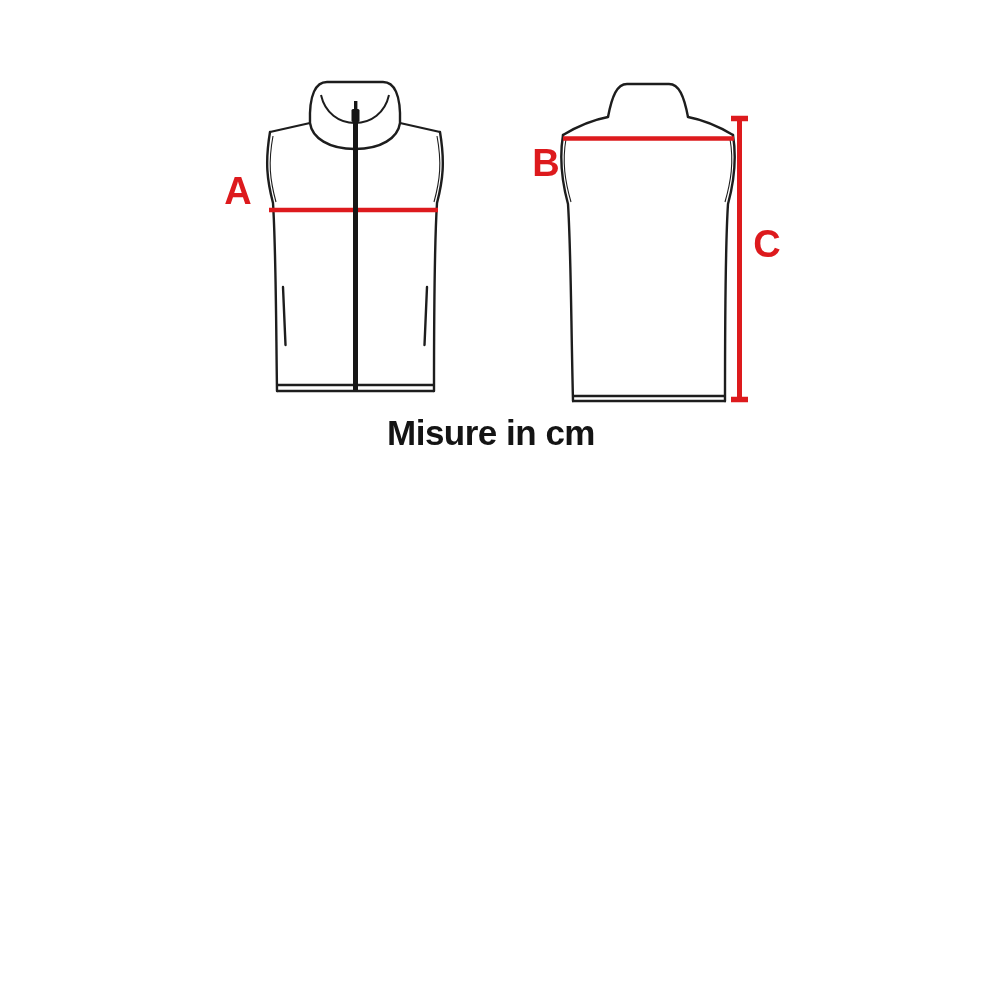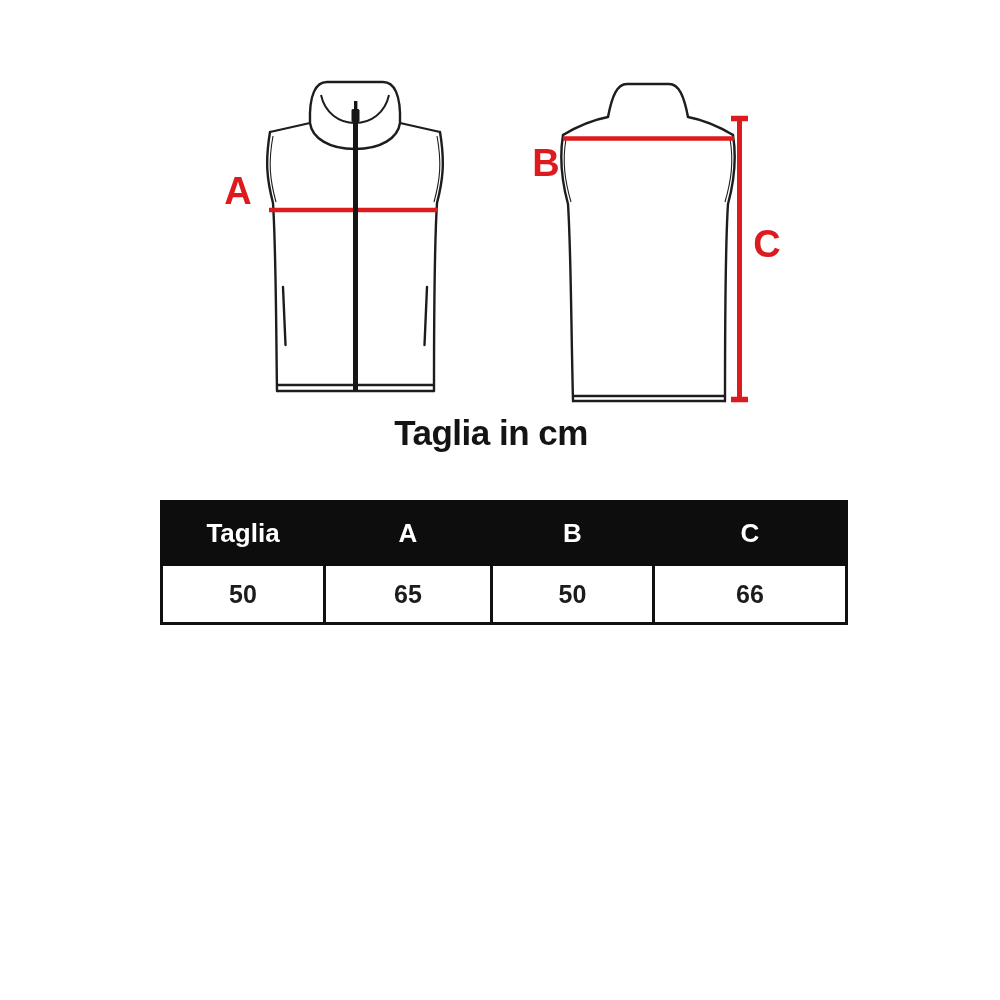--- a/index.html
+++ b/index.html
@@ -117,40 +117,16 @@
 
     <line x1="209.5" y1="49" x2="209.5" y2="330" stroke="#dd1a1d" stroke-width="5"></line>
     <line x1="201" y1="48.5" x2="218" y2="48.5" stroke="#dd1a1d" stroke-width="5.5"></line>
     <line x1="201" y1="329.5" x2="218" y2="329.5" stroke="#dd1a1d" stroke-width="5.5"></line>
   </svg>
 
   <div class="measure-label label-a">A</div>
   <div class="measure-label label-b">B</div>
   <div class="measure-label label-c">C</div>
 
-  <div class="title">Taglia in cm</div>
+  <div class="title">Misure in cm</div>
 
-  <table class="size-table">
-    <colgroup>
-      <col style="width:163px">
-      <col style="width:167px">
-      <col style="width:162px">
-      <col style="width:193px">
-    </colgroup>
-    <thead>
-      <tr>
-        <th>Taglia</th>
-        <th>A</th>
-        <th>B</th>
-        <th>C</th>
-      </tr>
-    </thead>
-    <tbody>
-      <tr>
-        <td>50</td>
-        <td>65</td>
-        <td>50</td>
-        <td>66</td>
-      </tr>
-    </tbody>
-  </table>
 
 </div>
 
 </body></html>

